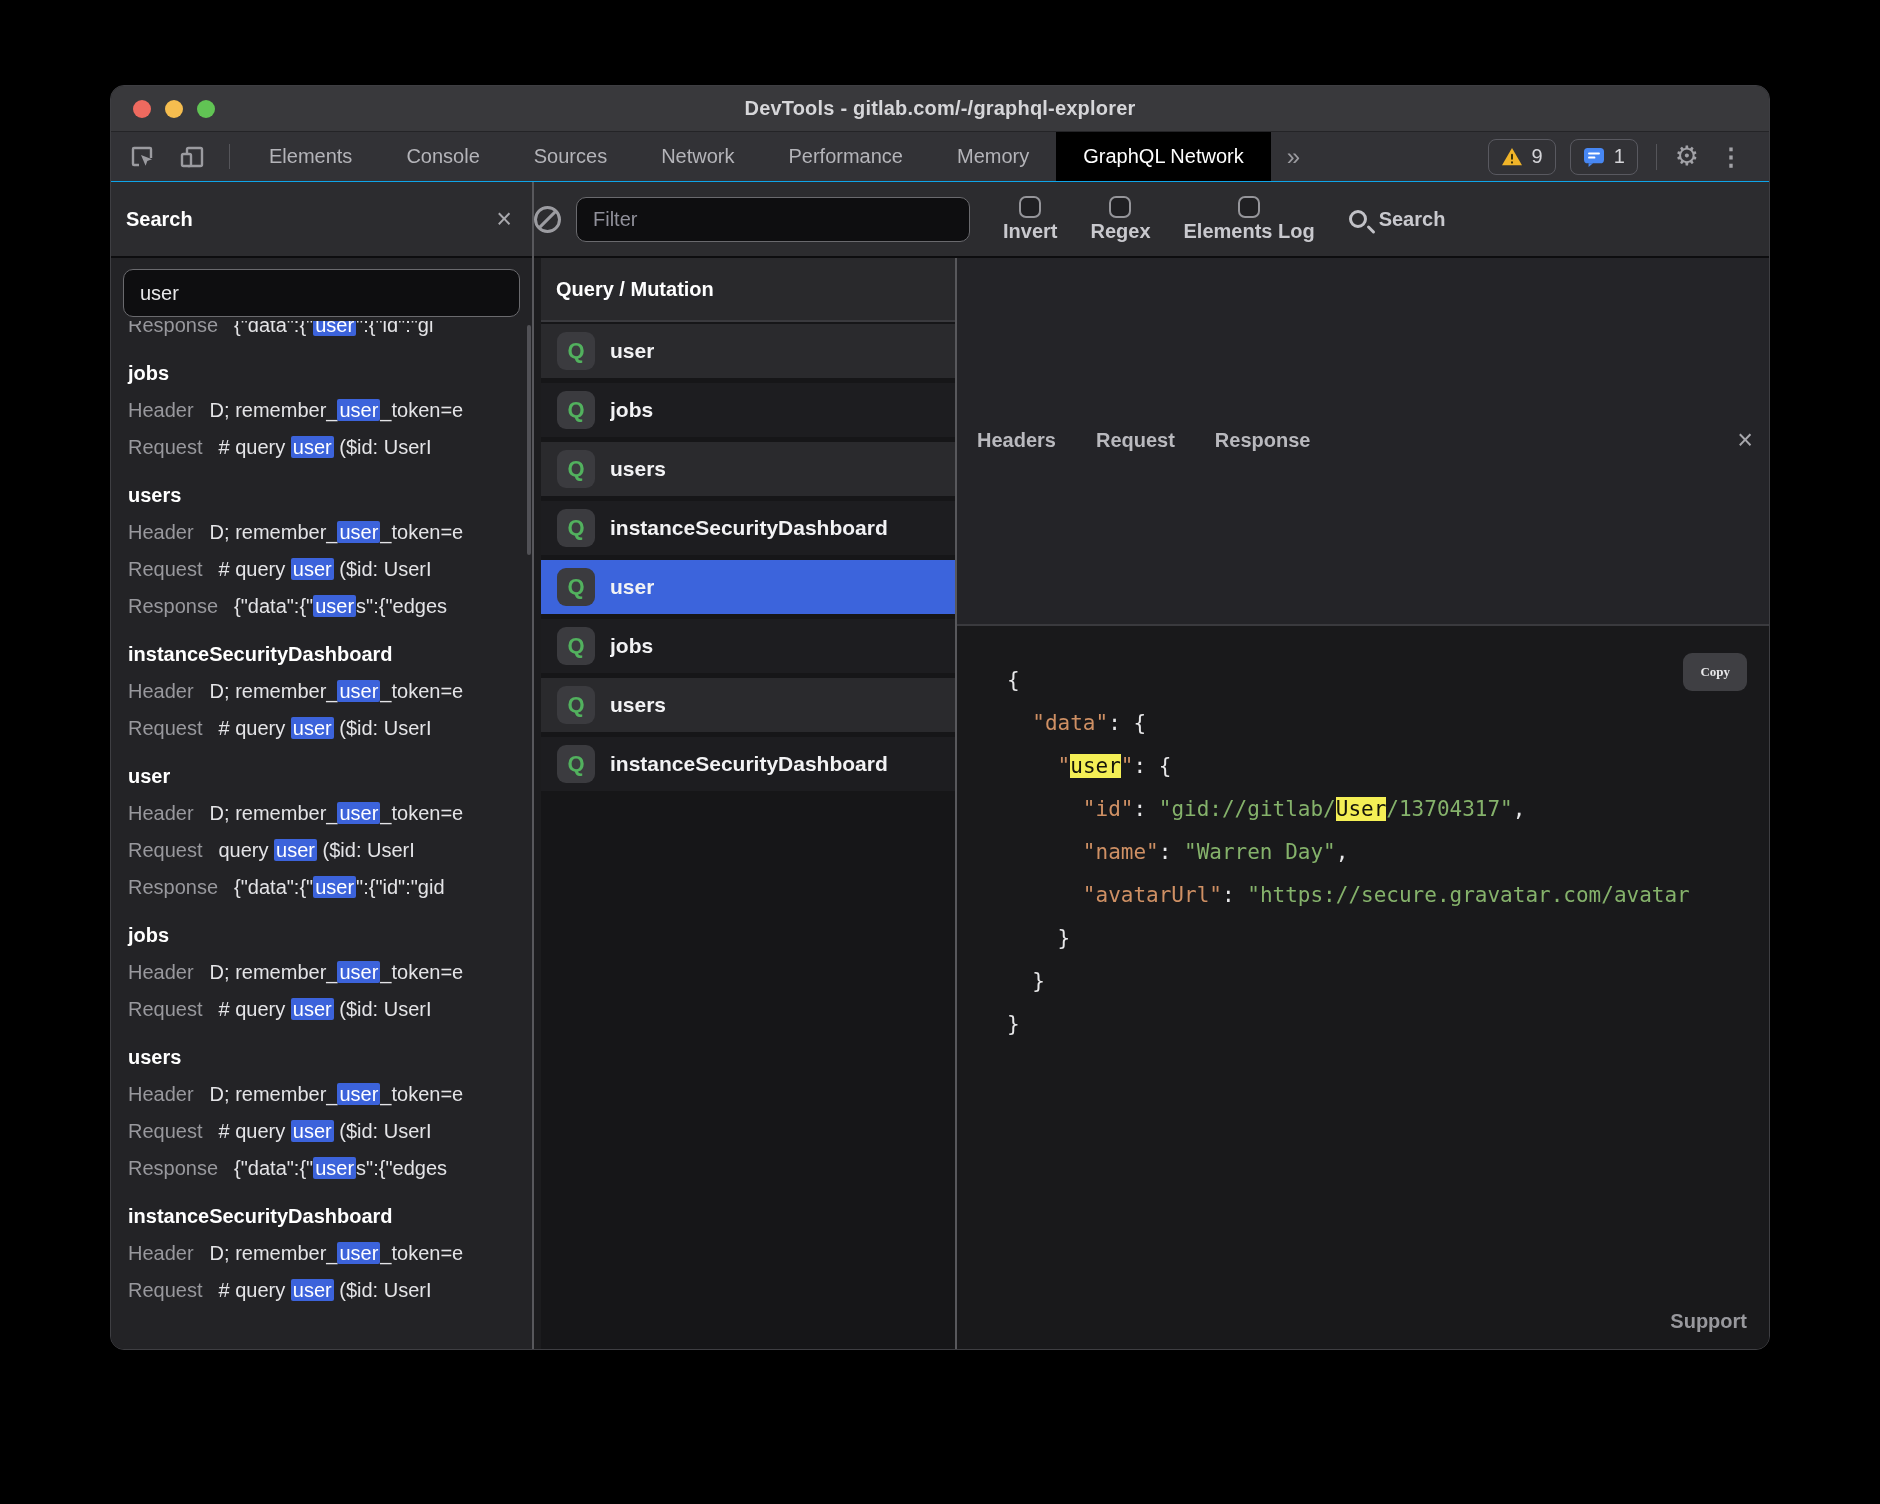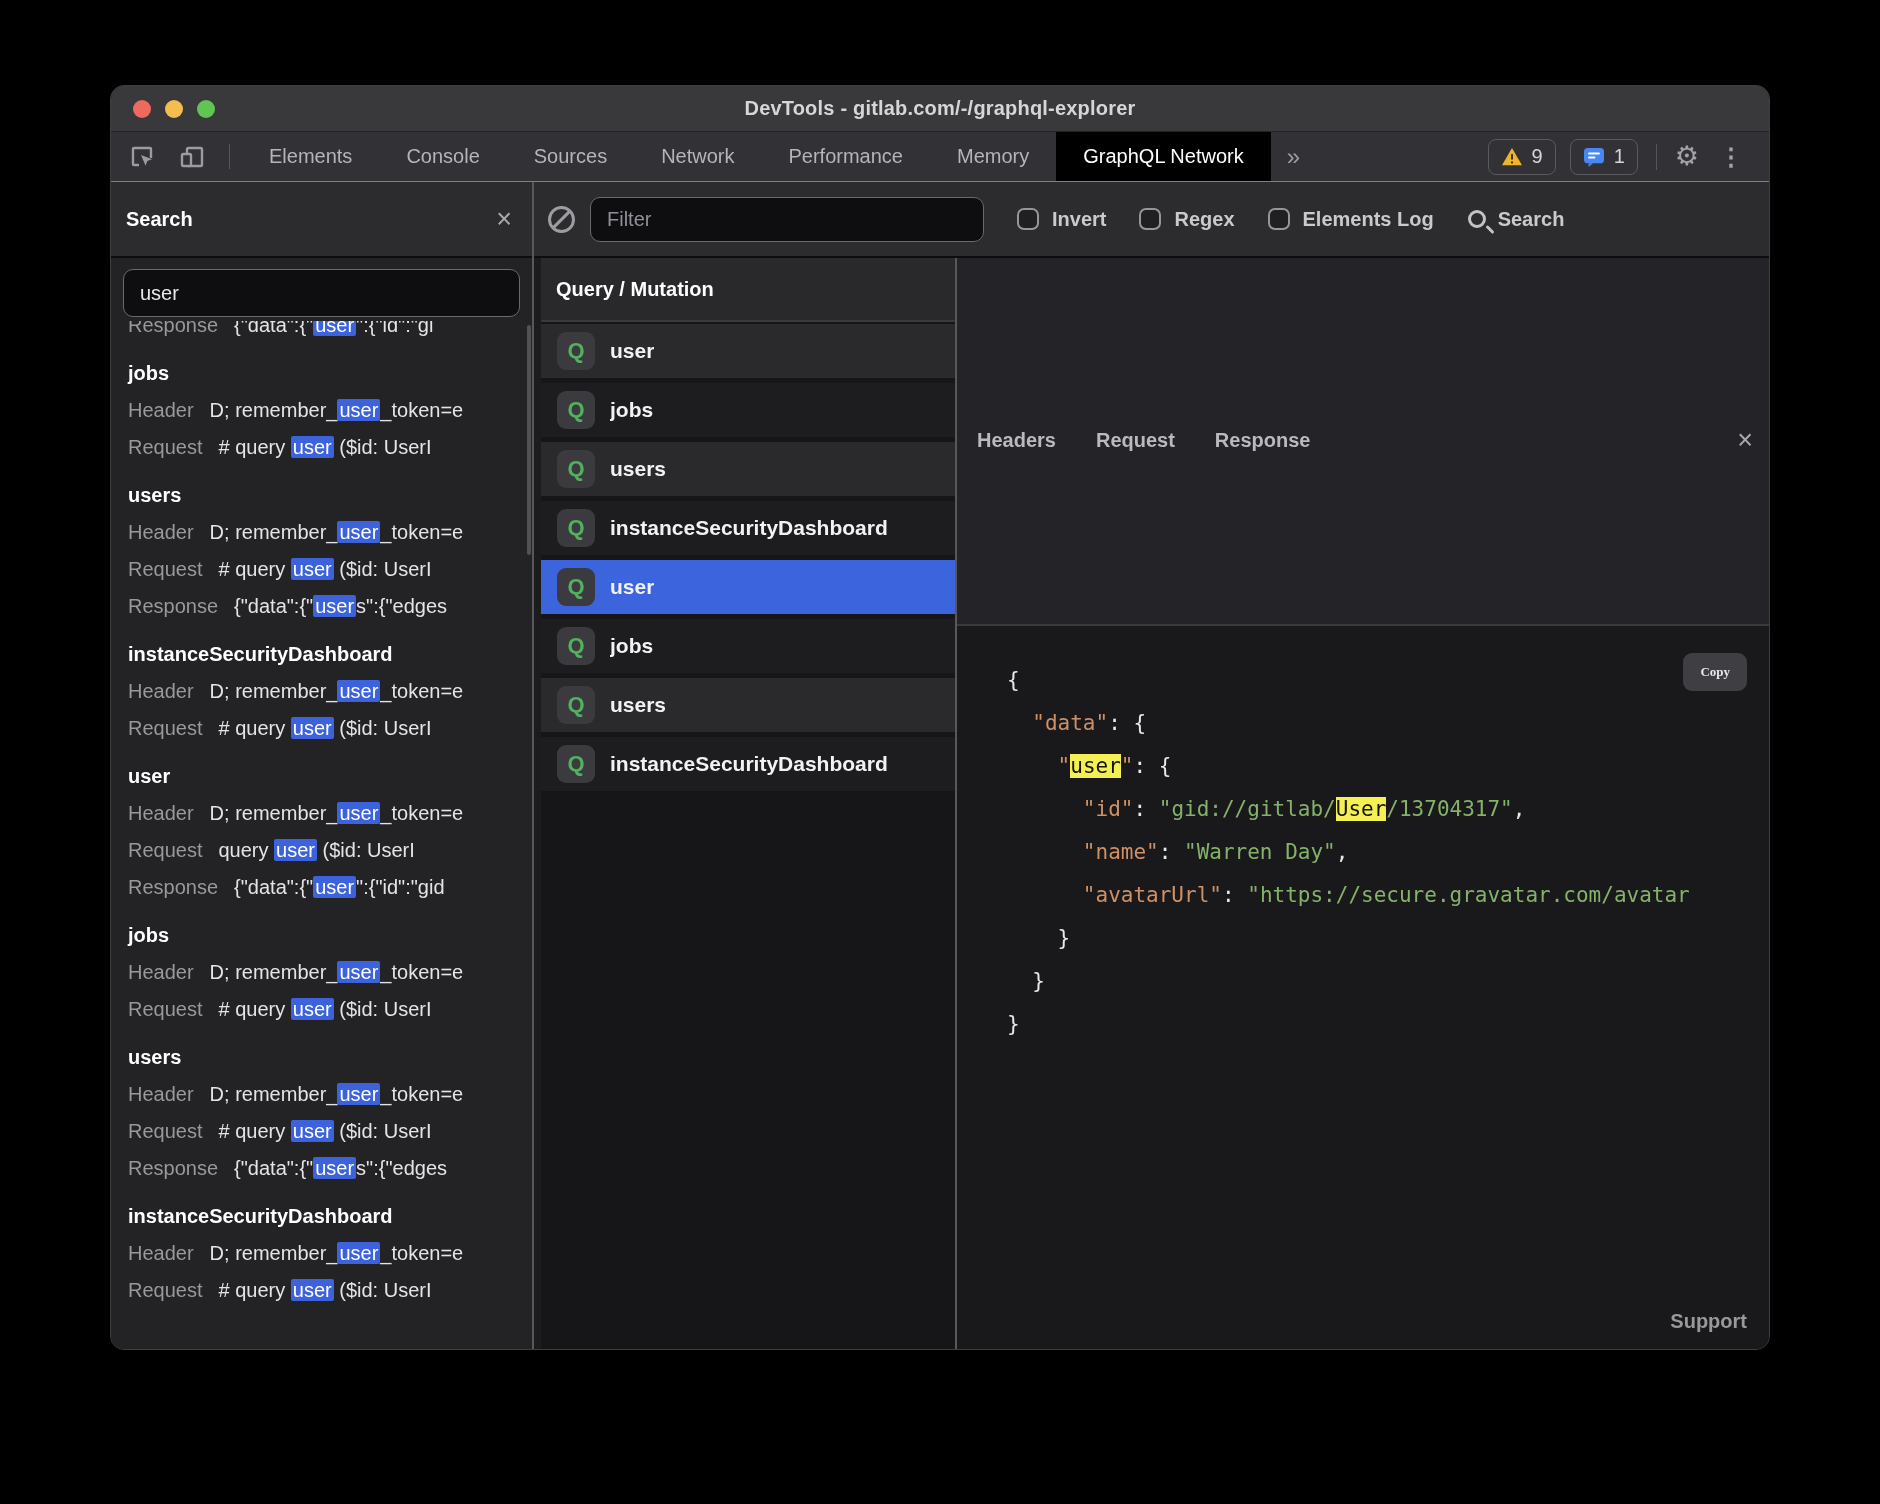--- a/index.html
+++ b/index.html
@@ -39,27 +39,27 @@
   .left-col { width:423px; flex:0 0 auto; background:#232326; border-right:2px solid #58585c; display:flex; flex-direction:column; min-height:0; }
   .right-region { flex:1 1 auto; display:flex; flex-direction:column; min-width:0; }
 
   
   .panel-hd1 { height:76px; flex:0 0 auto; background:#2c2c2f; border-bottom:2px solid #0d0d0f;
                display:flex; align-items:center; }
   .search-hd { justify-content:space-between; padding:0 20px 0 15px; }
   .panel-title { color:#fff; font-size:20px; font-weight:700; }
   .close-x { color:#a8a8ad; font-size:27px; line-height:1; }
 
-  .filter-bar { padding-left:14px; gap:0; }
+  .filter-bar { gap:0; }
   .block-icon { width:27px; height:27px; border:3px solid #9c9ca1; border-radius:50%; position:relative; flex:0 0 auto; }
   .block-icon::after { content:""; position:absolute; left:-1px; top:9px; width:23px; height:3px; background:#9c9ca1; transform:rotate(-45deg); }
   .filter-input { margin-left:15px; width:394px; height:45px; background:#0e0e10; border:1.5px solid #6a6a6e;
                   border-radius:10px; color:#e8e8ea; font-size:20px; padding:0 16px; outline:none; font-family:"Liberation Sans",sans-serif; }
   .filter-input::placeholder { color:#90909a; }
-  .cb-group { display:flex; align-items:center; gap:13px; margin-left:33px; }
+  .cb-group { display:flex; align-items:center; gap:2px; margin-left:33px;flex-direction:column; }
   .checkbox { width:22px; height:22px; border:2.5px solid #95959a; border-radius:7px; background:#202023; flex:0 0 auto; }
   .cb-label { color:#c9c9ce; font-size:20px; font-weight:700; white-space:nowrap; }
   .search-group { display:flex; align-items:center; gap:12px; margin-left:34px; }
   .mag { width:18px; height:18px; border:3px solid #c2c2c7; border-radius:50%; position:relative; flex:0 0 auto; }
   .mag::after { content:""; position:absolute; left:14px; top:15px; width:10px; height:3px; background:#c2c2c7; transform:rotate(45deg); border-radius:2px; }
 
   
   .search-input { margin:11px 12px 4px 12px; height:48px; flex:0 0 auto; background:#0e0e10; border:1.5px solid #6a6a6e;
                   border-radius:10px; color:#e8e8ea; font-size:20px; padding:0 16px; outline:none; font-family:"Liberation Sans",sans-serif; }
   .results { flex:1 1 auto; overflow:hidden; padding:2px 0 0 17px; position:relative; }

